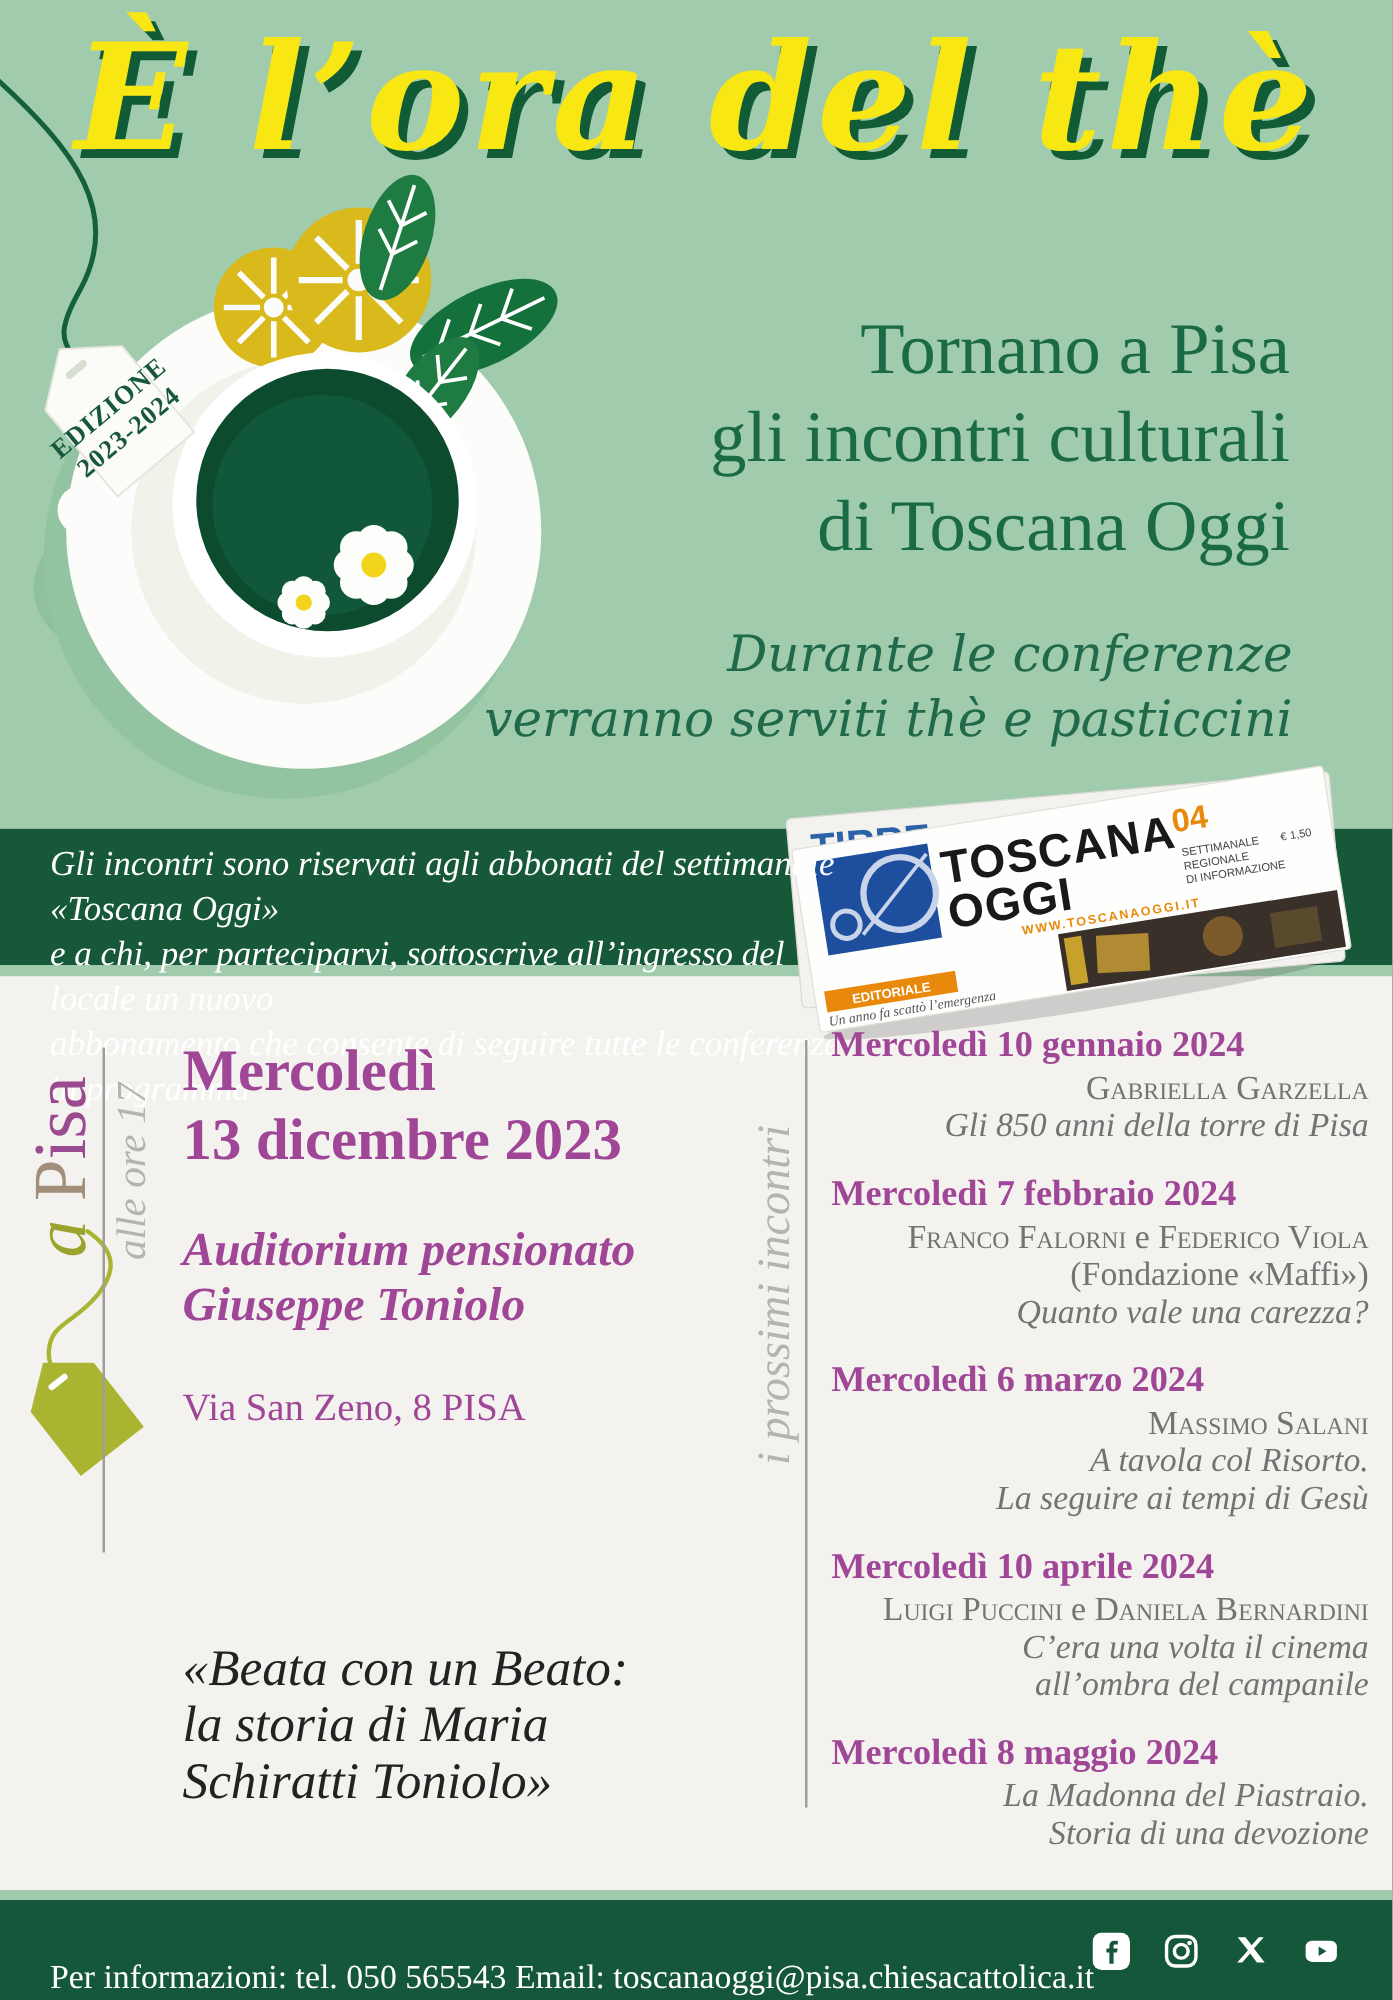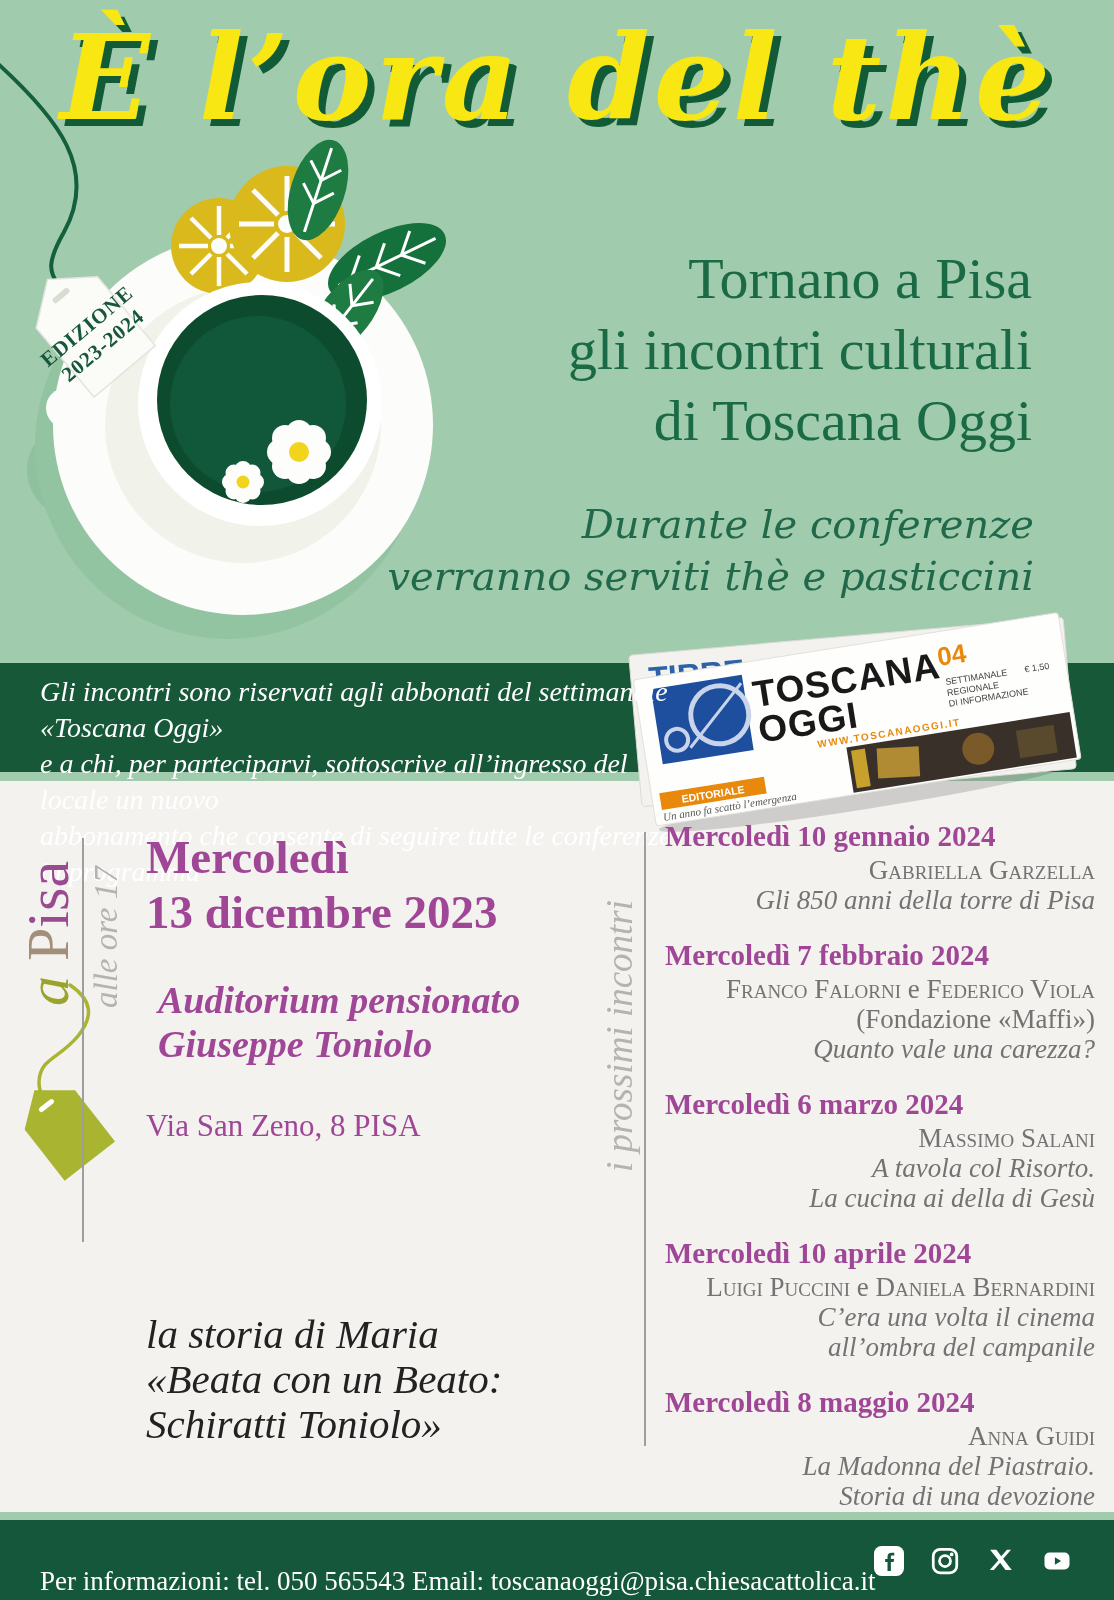--- a/index.html
+++ b/index.html
@@ -27,21 +27,21 @@
   .loc .pfx{font-style:italic;color:#9aa32b;}
   .loc .cap{color:#a28f79;}
   .loc .rest{color:#9a4b90;}
   .time-label{left:88px;top:1008px;font-size:33px;font-style:italic;color:#b5b3b1;}
   .vline-left{position:absolute;left:82px;top:838px;width:2px;height:404px;background:#a09e9c;}
   .vline-right{position:absolute;left:644px;top:832px;width:2px;height:614px;background:#a09e9c;}
   .upcoming-label{left:598px;top:1172px;font-size:37px;font-style:italic;color:#b5b3b1;}
   .event-date-main{position:absolute;left:146px;top:830px;font-size:47px;line-height:55px;
     font-weight:bold;color:#a04697;}
   .venue{position:absolute;left:146px;top:978px;font-size:38px;line-height:44px;font-weight:bold;
-    font-style:italic;color:#a04697;margin-left:12px;}
+    font-style:italic;color:#a04697;}
   .address{position:absolute;left:146px;top:1108px;font-size:31px;color:#a04697;}
   .speakers-main{position:absolute;left:146px;top:1192px;font-size:35px;line-height:47px;color:#222;}
   .sc{font-variant:small-caps;}
   .talk-main{position:absolute;left:146px;top:1312px;font-size:41px;line-height:45px;
     font-style:italic;color:#222;}
   
   .events{position:absolute;left:665px;top:820px;width:430px;}
   .event{margin-bottom:24px;}
   .event-date{font-size:29px;line-height:33px;margin-bottom:2px;font-weight:bold;color:#a04697;}
   .ev-line{font-size:27px;line-height:30px;color:#737373;text-align:right;}
@@ -247,22 +247,22 @@
   <div class="event-date-main">
     <div>Mercoledì</div>
     <div>13 dicembre 2023</div>
   </div>
   <div class="venue">
     <div>Auditorium pensionato</div>
     <div>Giuseppe Toniolo</div>
   </div>
   <div class="address">Via San Zeno, 8 PISA</div>
   <div class="talk-main">
+    <div>«Beata con un Beato:</div>
     <div>la storia di Maria</div>
-    <div>«Beata con un Beato:</div>
     <div>Schiratti Toniolo»</div>
   </div>
 
   <div class="rot upcoming-label">i prossimi incontri</div>
   <div class="vline-right"></div>
   <div class="events">
       <div class="event">
         <div class="event-date">Mercoledì 10 gennaio 2024</div>
         <div class="ev-line"><span class="sc">Gabriella Garzella</span></div>
         <div class="ev-line ev-title">Gli 850 anni della torre di Pisa</div>
@@ -270,31 +270,30 @@
       <div class="event">
         <div class="event-date">Mercoledì 7 febbraio 2024</div>
         <div class="ev-line"><span class="sc">Franco Falorni</span><span> e </span><span class="sc">Federico Viola</span></div>
         <div class="ev-line">(Fondazione «Maffi»)</div>
         <div class="ev-line ev-title">Quanto vale una carezza?</div>
       </div>
       <div class="event">
         <div class="event-date">Mercoledì 6 marzo 2024</div>
         <div class="ev-line"><span class="sc">Massimo Salani</span></div>
         <div class="ev-line ev-title">A tavola col Risorto.</div>
-        <div class="ev-line ev-title">La cucina ai della di Gesù</div>
+        <div class="ev-line ev-title">La seguire ai tempi di Gesù</div>
       </div>
       <div class="event">
         <div class="event-date">Mercoledì 10 aprile 2024</div>
         <div class="ev-line"><span class="sc">Luigi Puccini</span><span> e </span><span class="sc">Daniela Bernardini</span></div>
         <div class="ev-line ev-title">C’era una volta il cinema</div>
         <div class="ev-line ev-title">all’ombra del campanile</div>
       </div>
       <div class="event">
         <div class="event-date">Mercoledì 8 maggio 2024</div>
-        <div class="ev-line"><span class="sc">Anna Guidi</span></div>
         <div class="ev-line ev-title">La Madonna del Piastraio.</div>
         <div class="ev-line ev-title">Storia di una devozione</div>
       </div>
     </div>
 
   <div class="footer-strip"></div>
   <div class="footer"></div>
   <div class="footer-info">Per informazioni: tel. 050 565543  Email: toscanaoggi@pisa.chiesacattolica.it</div>
   <div class="socials">
     <span>

